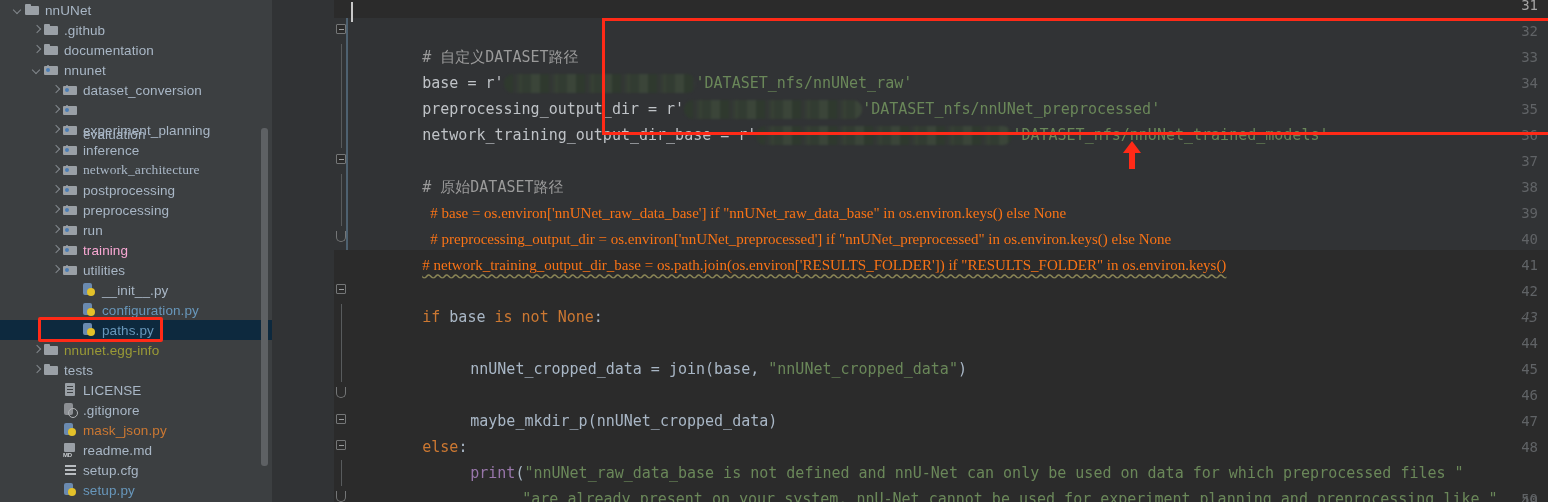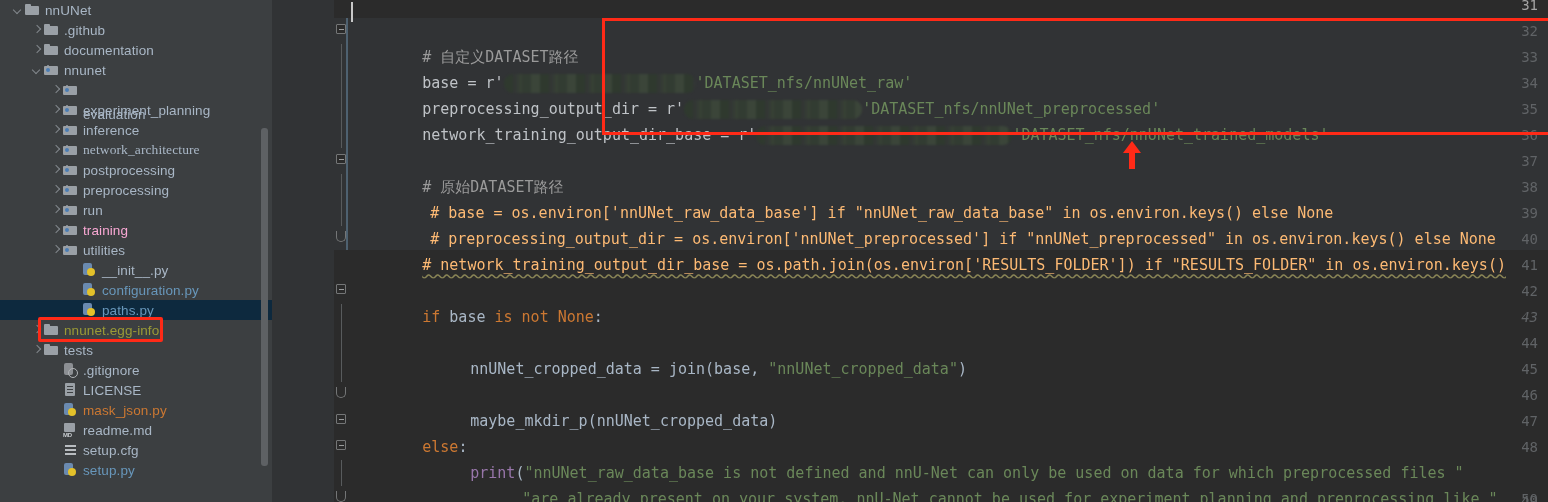--- a/index.html
+++ b/index.html
@@ -197,21 +197,21 @@
     width: 1486px; height: 232px;
     background: #313335;
   }
   #block-stripe {
     position: absolute; left: 74px; top: 18px;
     width: 2px; height: 232px;
     background: #4e6170;
   }
 
   
-  .c-comment { color: #fdba74; }
+  .c-comment { color: #f97316; font-family: Liberation Serif, serif; }
   .c-comment-cn { color: #9a9a9a; }
   .c-var { color: #bfc3c7; }
   .c-str { color: #6a8759; }
   .c-key { color: #cc7832; }
   .c-fn  { color: #9876aa; }
   .c-txt { color: #a9b7c6; margin-top: 43px; }
   .c-none{ color: #cc7832; }
   .squiggle {
     text-decoration: underline;
     text-decoration-style: wavy;
@@ -298,20 +298,25 @@
           <span class="lbl" style="color: rgb(169, 183, 198);">documentation</span>
         </div>
         <div class="tree-row i1">
           <span class="arrow down"></span>
           <span class="ico srcfolder"></span>
           <span class="lbl" style="color: rgb(169, 183, 198);">nnunet</span>
         </div>
         <div class="tree-row i2">
           <span class="arrow right"></span>
           <span class="ico srcfolder"></span>
+          <span class="lbl" style="color: rgb(169, 183, 198);">dataset_conversion</span>
+        </div>
+        <div class="tree-row i2">
+          <span class="arrow right"></span>
+          <span class="ico srcfolder"></span>
           <span class="lbl" style="color: rgb(169, 183, 198); margin-top: 48px;">evaluation</span>
         </div>
         <div class="tree-row i2">
           <span class="arrow right"></span>
           <span class="ico srcfolder"></span>
           <span class="lbl" style="color: rgb(169, 183, 198);">experiment_planning</span>
         </div>
         <div class="tree-row i2">
           <span class="arrow right"></span>
           <span class="ico srcfolder"></span>
@@ -367,27 +372,27 @@
           <span class="ico folder"></span>
           <span class="lbl" style="color: rgb(154, 154, 54);">nnunet.egg-info</span>
         </div>
         <div class="tree-row i1">
           <span class="arrow right"></span>
           <span class="ico folder"></span>
           <span class="lbl" style="color: rgb(169, 183, 198);">tests</span>
         </div>
         <div class="tree-row i2">
           <span class="arrow none"></span>
+          <span class="ico txt"></span>
+          <span class="lbl" style="color: rgb(169, 183, 198);">LICENSE</span>
+        </div>
+        <div class="tree-row i2">
+          <span class="arrow none"></span>
           <span class="ico gitig"></span>
           <span class="lbl" style="color: rgb(169, 183, 198);">.gitignore</span>
-        </div>
-        <div class="tree-row i2">
-          <span class="arrow none"></span>
-          <span class="ico txt"></span>
-          <span class="lbl" style="color: rgb(169, 183, 198);">LICENSE</span>
         </div>
         <div class="tree-row i2">
           <span class="arrow none"></span>
           <span class="ico py"></span>
           <span class="lbl" style="color: rgb(204, 120, 50);">mask_json.py</span>
         </div>
         <div class="tree-row i2">
           <span class="arrow none"></span>
           <span class="ico md"></span>
           <span class="lbl" style="color: rgb(169, 183, 198);">readme.md</span>

